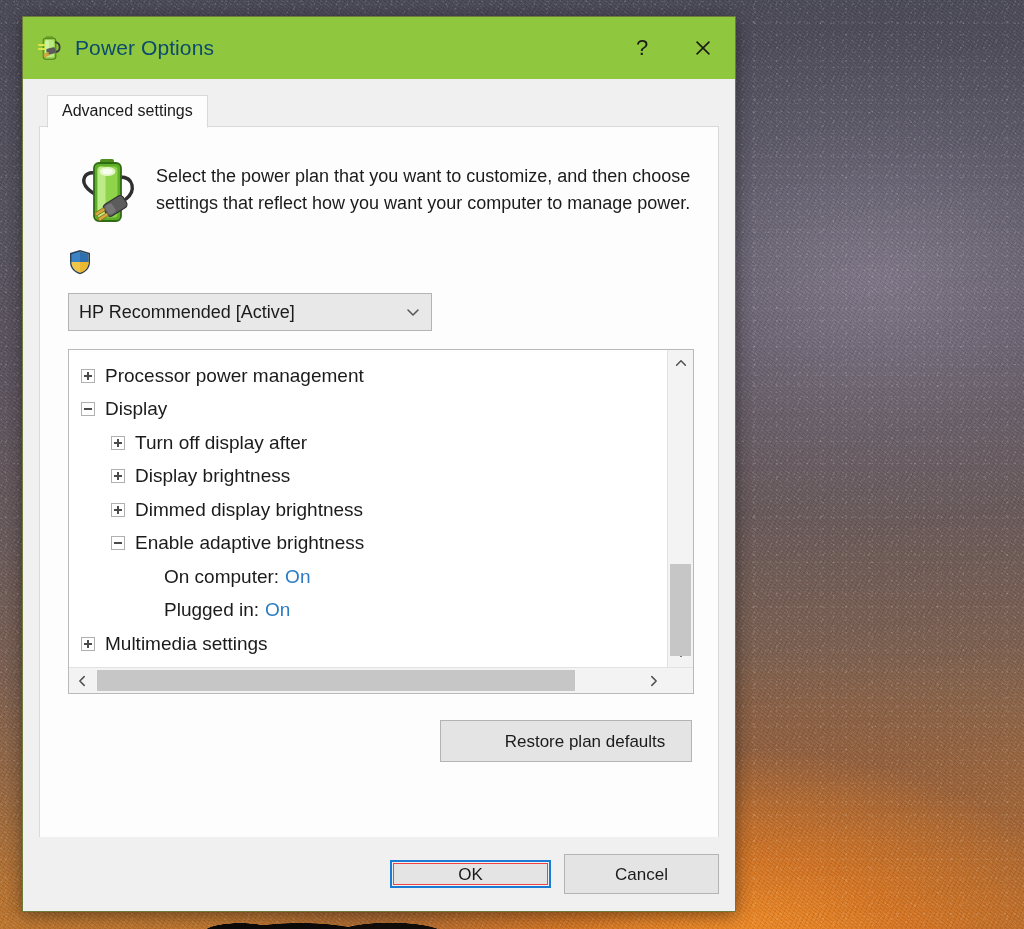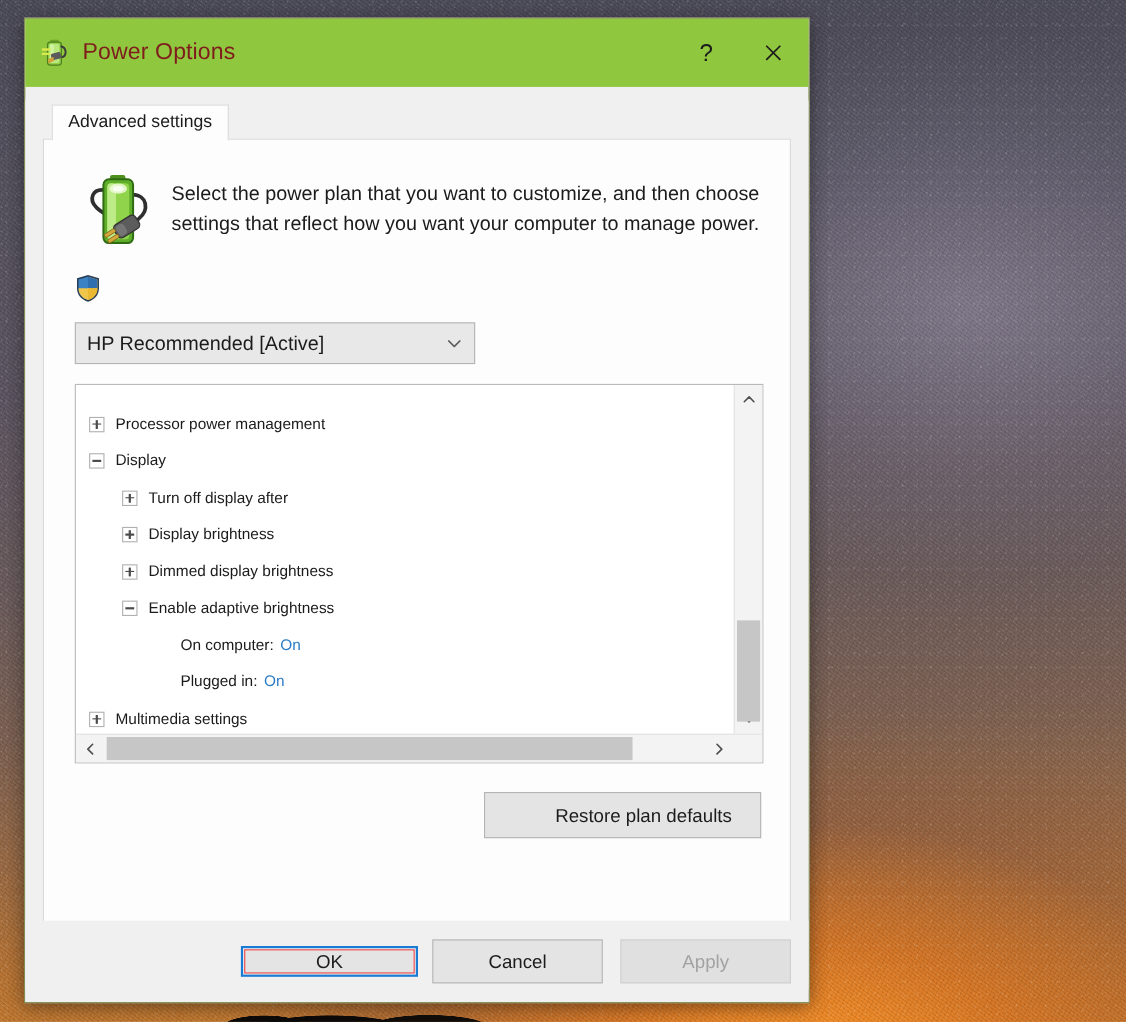--- a/index.html
+++ b/index.html
@@ -72,21 +72,21 @@
     align-items: center;
     position: relative;
   }
   #titlebar .app-icon {
     width: 30px; height: 30px;
     margin-left: 12px; margin-right: 10px;
     position: relative; flex: none;
   }
   #titlebar .title-text {
     font-size: 21px;
-    color: #7f1d1d;
+    color: #0c4a6e;
     letter-spacing: .1px;
   }
   .caption-btns { position: absolute; right: 0; top: 0; height: 62px; display: flex; }
   .cap-btn {
     width: 58px; height: 62px;
     display: flex; align-items: center; justify-content: center;
     color: #1b1b1b;
     font-size: 22px;
     cursor: default;
     background: transparent;
@@ -184,23 +184,23 @@
     display: flex;
     flex-direction: column;
   }
   .tree-main { display: flex; flex: 1; min-height: 0; }
   .tree-view {
     flex: 1; min-width: 0;
     overflow: hidden;
     padding: 9px 0 0 12px;
   }
   .tnode {
-    display: flex; align-items: flex-end;
+    display: flex; align-items: center;
     height: 33.5px;
-    font-size: 14px;
+    font-size: 19px;
     color: #1b1b1b;
     white-space: nowrap;
   }
   .tnode.lvl1 { padding-left: 0; }
   .tnode.lvl2 { padding-left: 30px; }
   .tnode.lvl3 { padding-left: 83px; }
   .exp {
     width: 14px; height: 14px;
     border: 1px solid #b0b0b0;
     background: #fff;
@@ -488,17 +488,16 @@
 
       <div class="restore-row">
         <button class="btn btn-restore">Restore plan defaults</button>
       </div>
 
     </div>
 
     <div id="bottombar">
       <button class="btn btn-ok">OK</button>
       <button class="btn btn-cancel">Cancel</button>
-      <button class="btn btn-apply">Apply</button>
     </div>
 
   </div>
 </div>
 
 </body></html>

